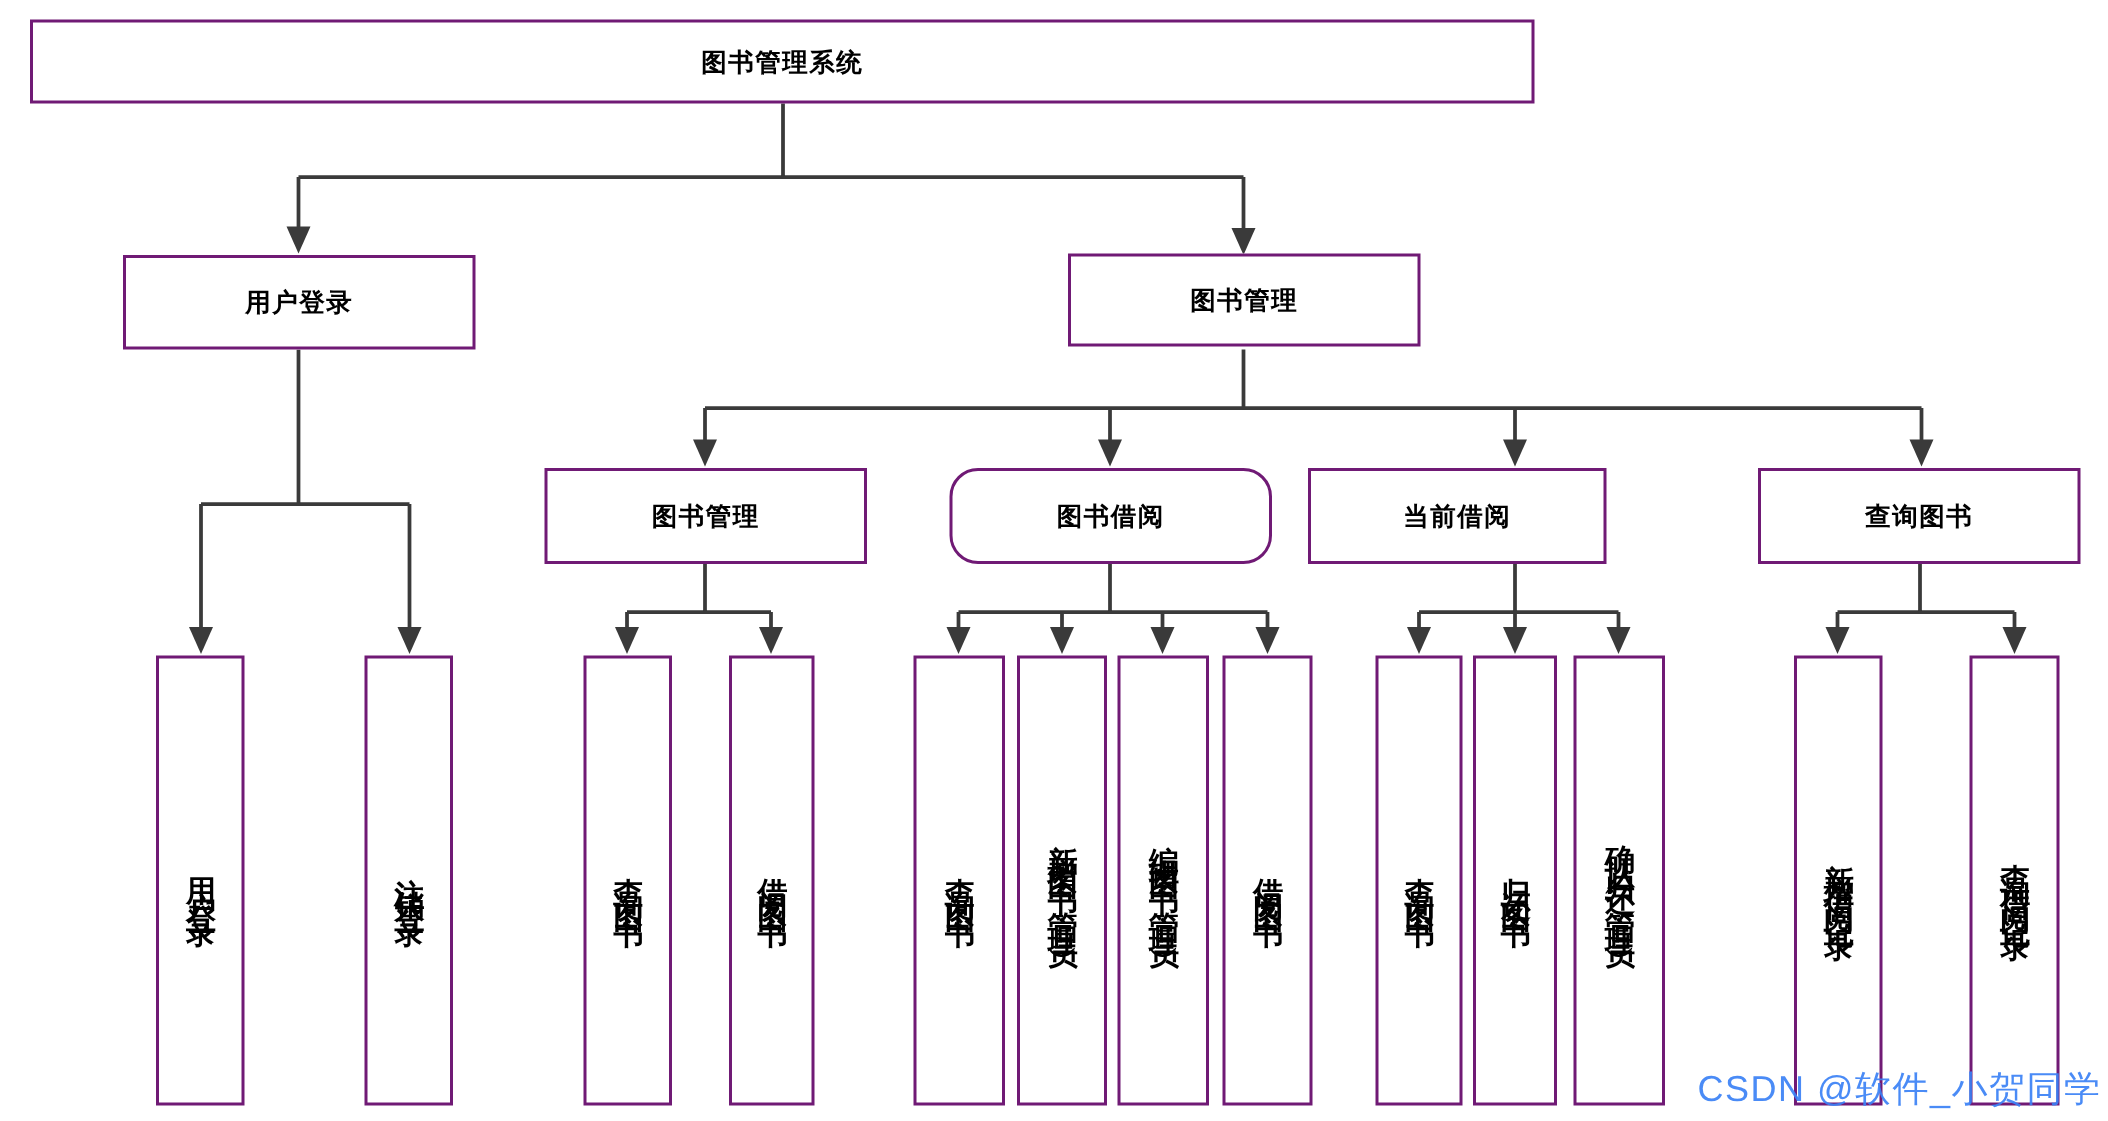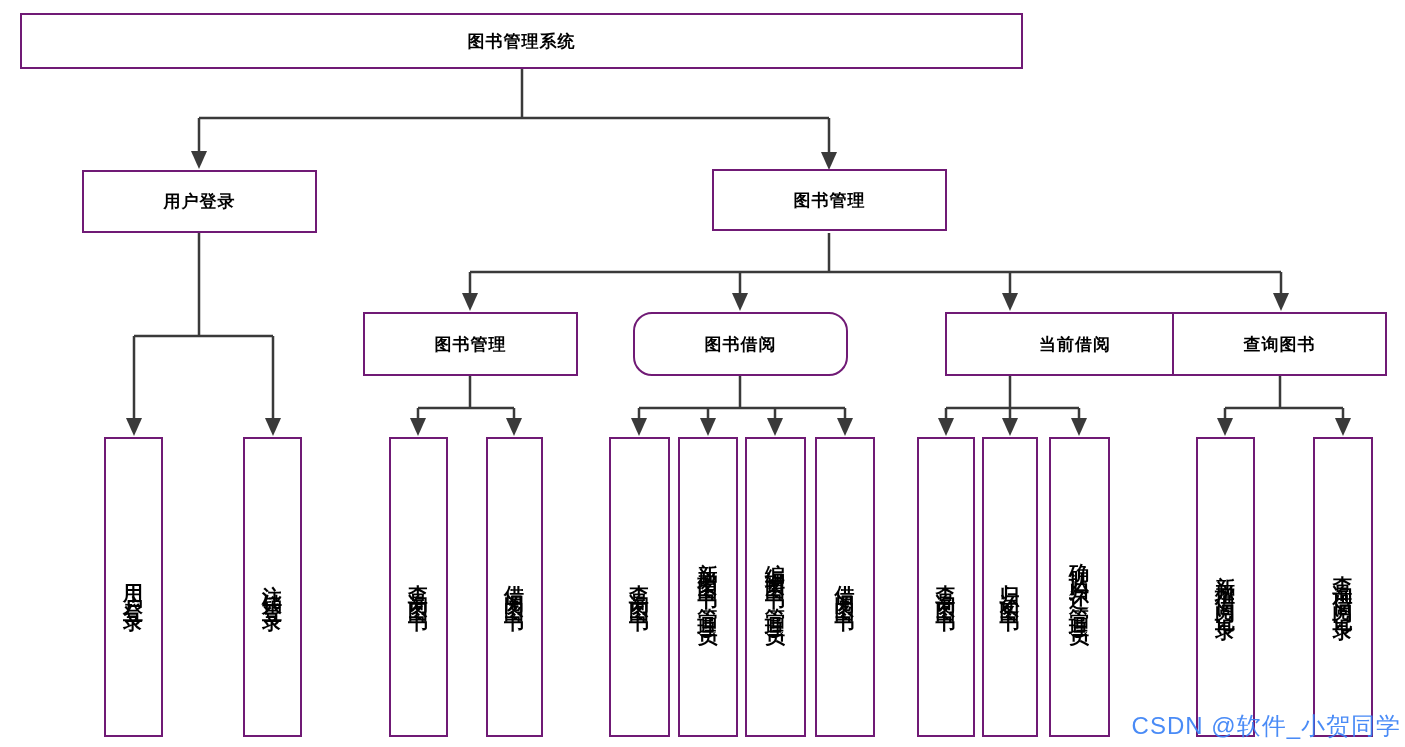--- a/index.html
+++ b/index.html
@@ -112,21 +112,21 @@
   <div class="box" style="left:712px; top:169px; width:235px; height:62px;">
     <span class="hlabel">图书管理</span>
   </div>
 
   <div class="box" style="left:363px; top:312px; width:215px; height:64px;">
     <span class="hlabel">图书管理</span>
   </div>
   <div class="box" style="left:633px; top:312px; width:215px; height:64px;border-radius:19px;">
     <span class="hlabel">图书借阅</span>
   </div>
-  <div class="box" style="left:945px; top:312px; width:260px; height:64px;">
+  <div class="box" style="left:872px; top:312px; width:199px; height:64px;">
     <span class="hlabel">当前借阅</span>
   </div>
   <div class="box" style="left:1172px; top:312px; width:215px; height:64px;">
     <span class="hlabel">查询图书</span>
   </div>
 
   <div class="box" style="left:104px; top:437px; width:59px; height:300px;">
     <span class="vlabel">用户登录</span>
   </div>
   <div class="box" style="left:243px; top:437px; width:59px; height:300px;">

